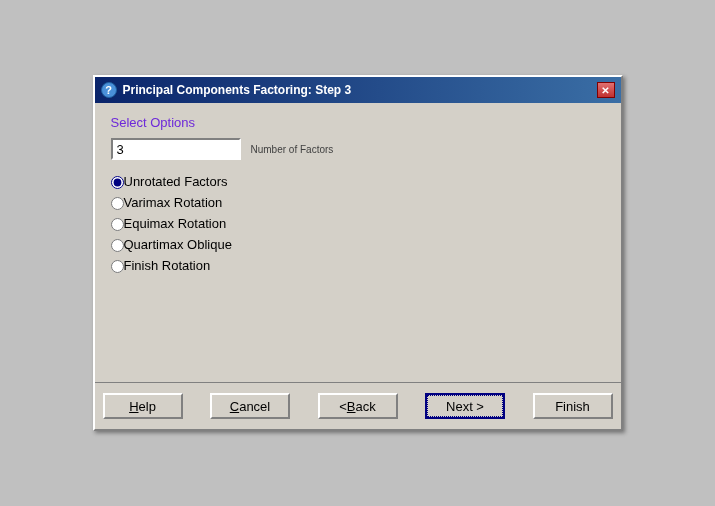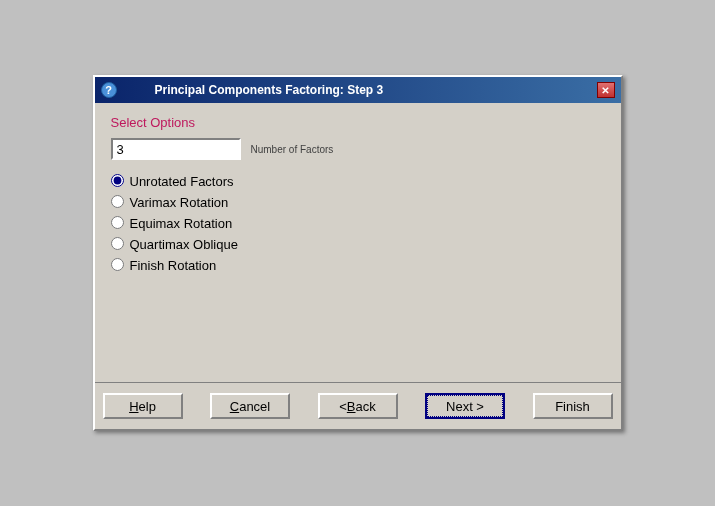--- a/index.html
+++ b/index.html
@@ -54,21 +54,20 @@
       justify-content: center;
       font-size: 11px;
       font-weight: bold;
       color: white;
       border: 1px solid #2060a0;
     }
 
     .title-text {
       font-size: 12px;
       font-weight: bold;
-      margin-left: 32px;
     }
 
     .close-btn {
       width: 18px;
       height: 16px;
       background: linear-gradient(to bottom, #e07070, #c03030);
       border: 1px solid #800000;
       color: white;
       font-size: 10px;
       font-weight: bold;
@@ -79,21 +78,21 @@
     }
 
     .window-content {
       padding: 12px 16px;
       background: #d4d0c8;
     }
 
     .section-label {
       font-size: 13px;
       margin-bottom: 8px;
-      color: #be185d;
+      color: #6d28d9;
     }
 
     .input-row {
       display: flex;
       align-items: center;
       gap: 10px;
       margin-bottom: 14px;
     }
 
     .number-input {
@@ -114,22 +113,21 @@
 
     .radio-group {
       display: flex;
       flex-direction: column;
       gap: 6px;
       margin-bottom: 16px;
     }
 
     .radio-item {
       display: flex;
-      align-items: flex-start;
-      gap: 6px;
+      align-items: flex-end;
       cursor: pointer;
     }
 
     .radio-item input[type="radio"] {
       width: 13px;
       height: 13px;
       cursor: pointer;
       accent-color: #000080;
     }
 

